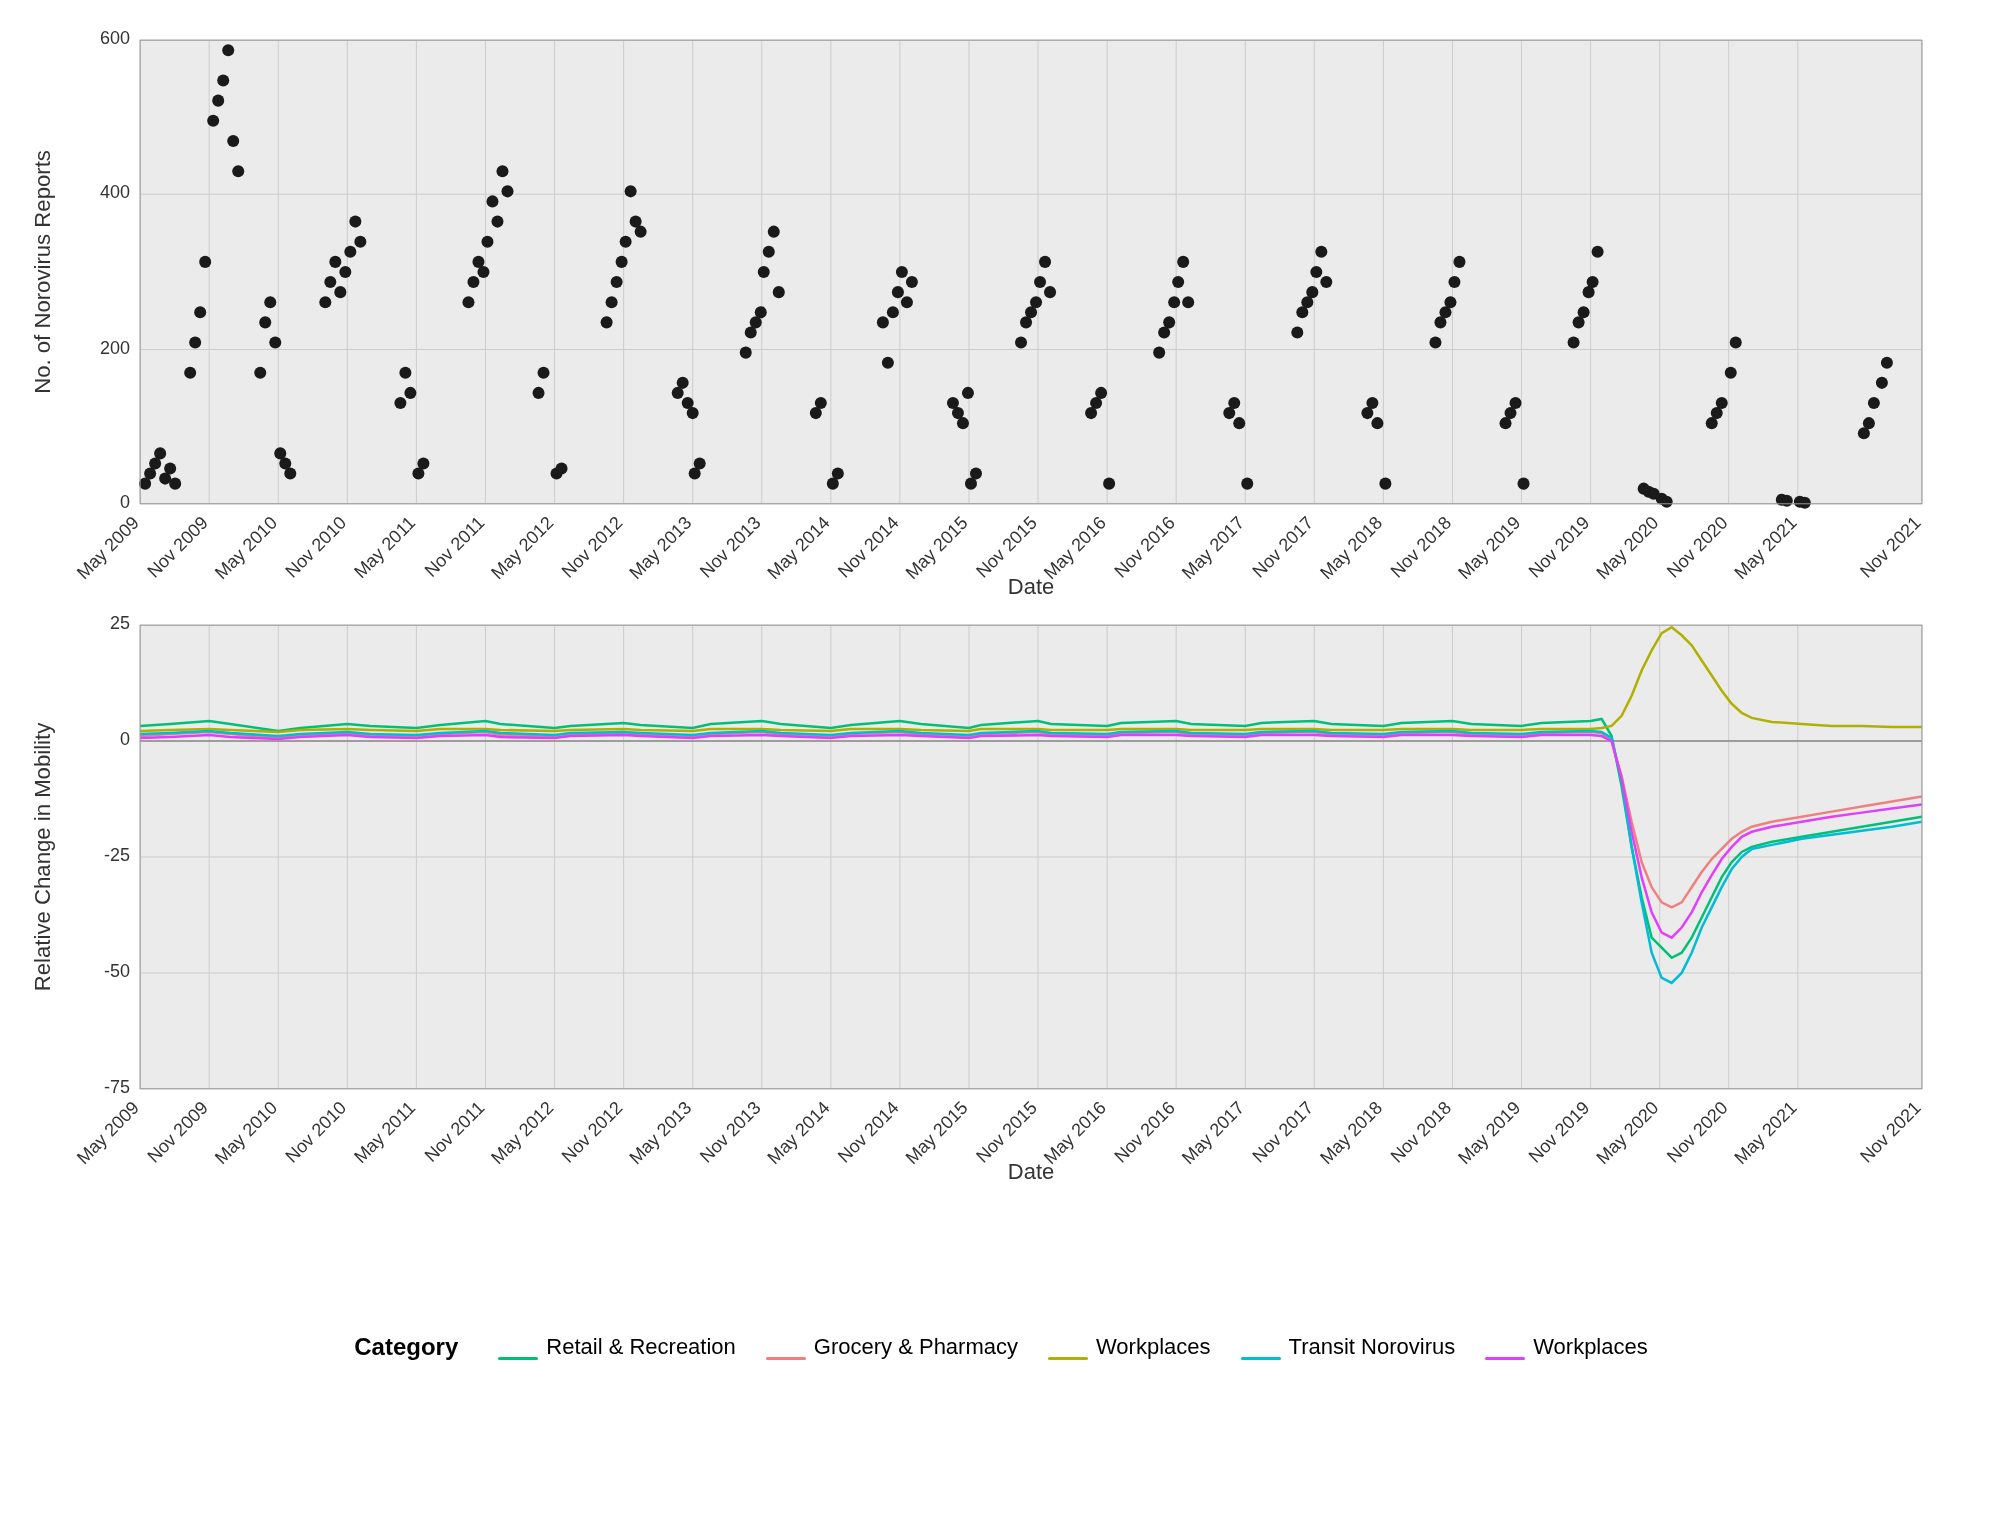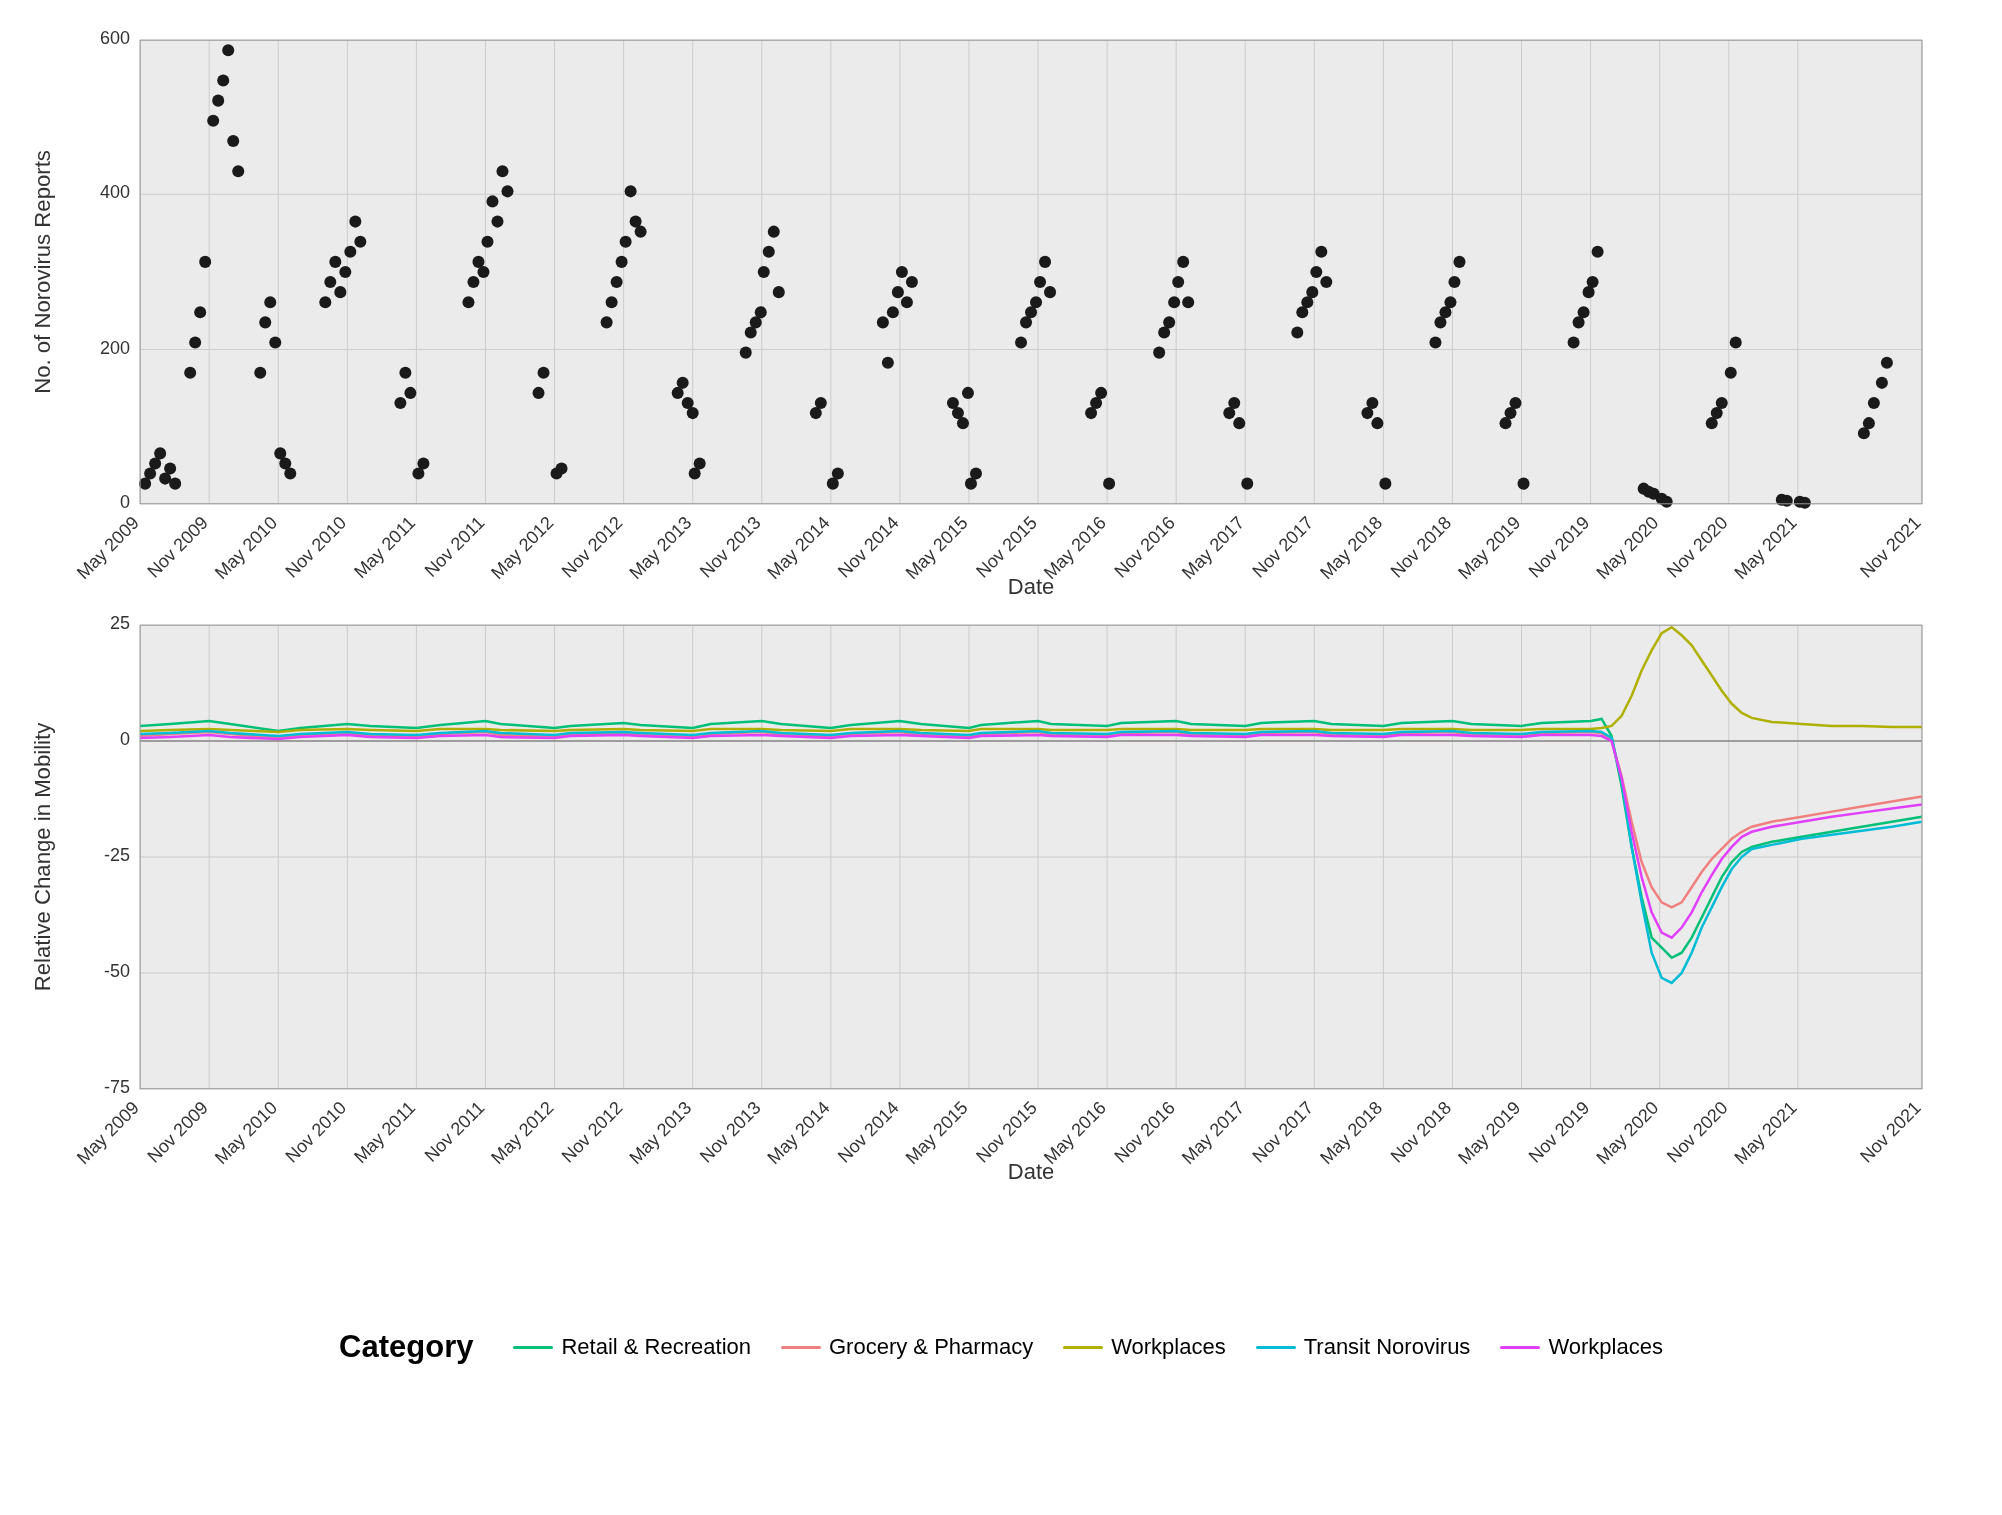--- a/index.html
+++ b/index.html
@@ -37,30 +37,30 @@
       height: 100%;
     }
     .legend-container {
       display: flex;
       align-items: center;
       gap: 30px;
       font-size: 22px;
     }
     .legend-item {
       display: flex;
-      align-items: center;
+      align-items: flex-end;
       gap: 8px;
     }
     .legend-line {
       width: 40px;
       height: 3px;
       border-radius: 2px;
     }
     .legend-title {
-      font-size: 31px;
+      font-size: 24px;
       font-weight: bold;
       margin-right: 10px;
     }
     .axis-label {
       font-size: 22px;
       fill: #333;
     }
     .tick-label {
       font-size: 18px;
       fill: #333;

